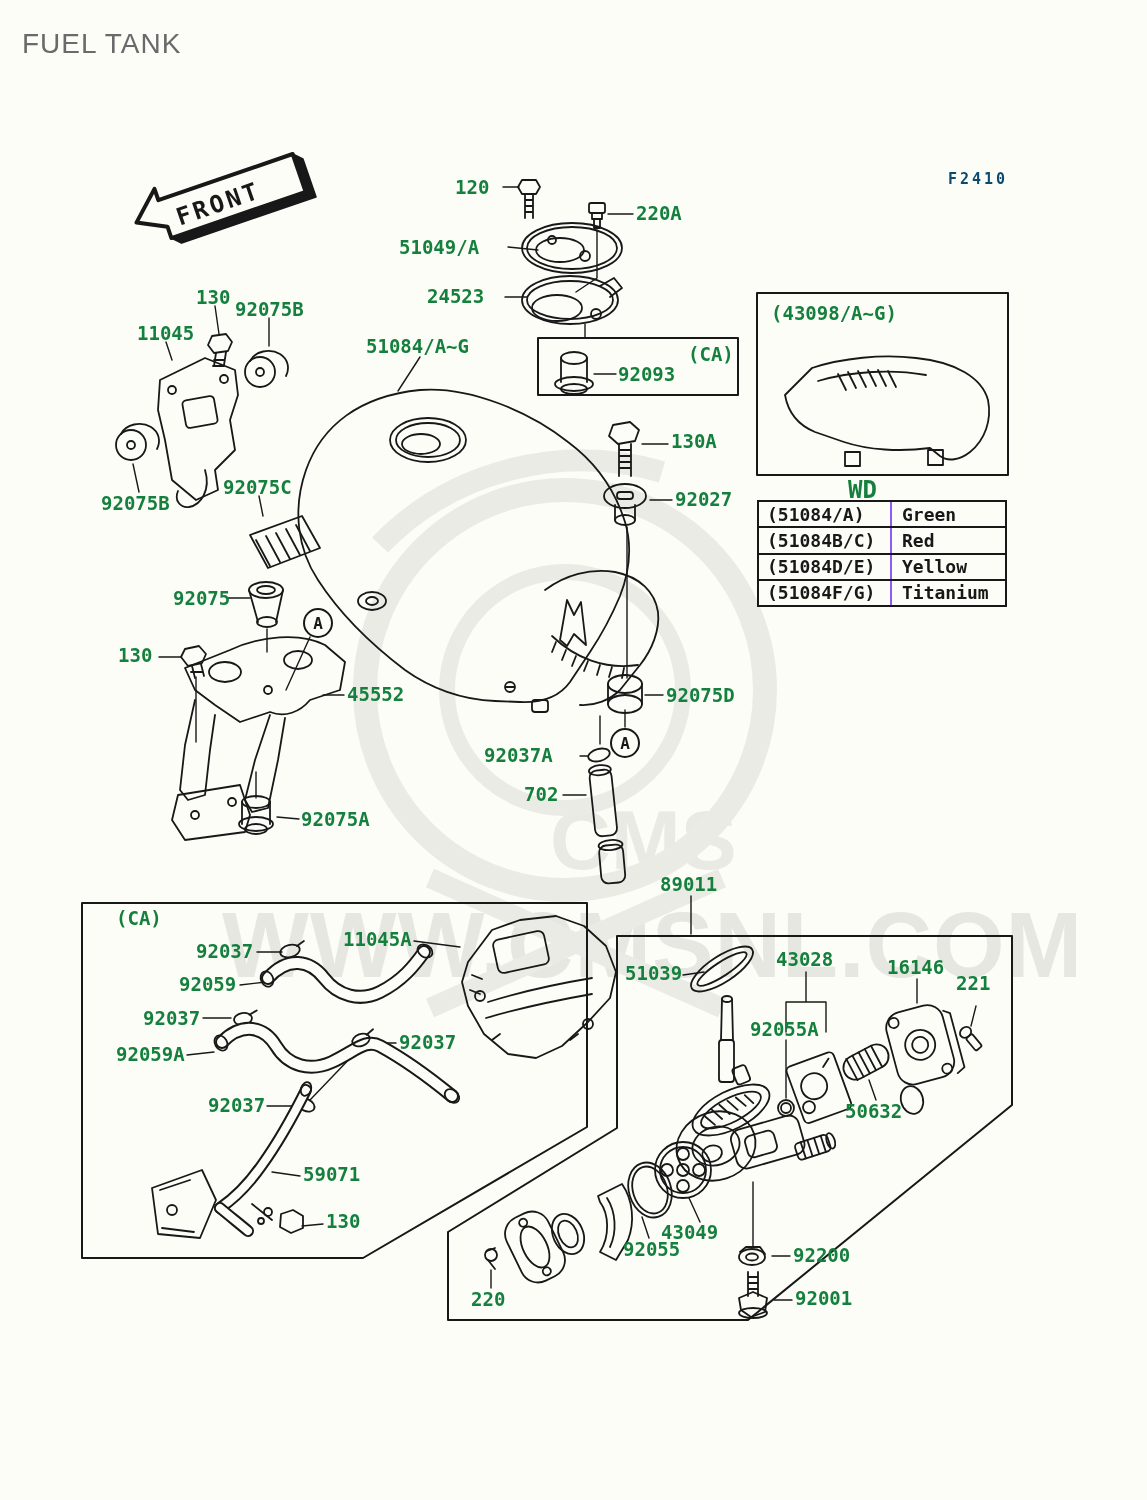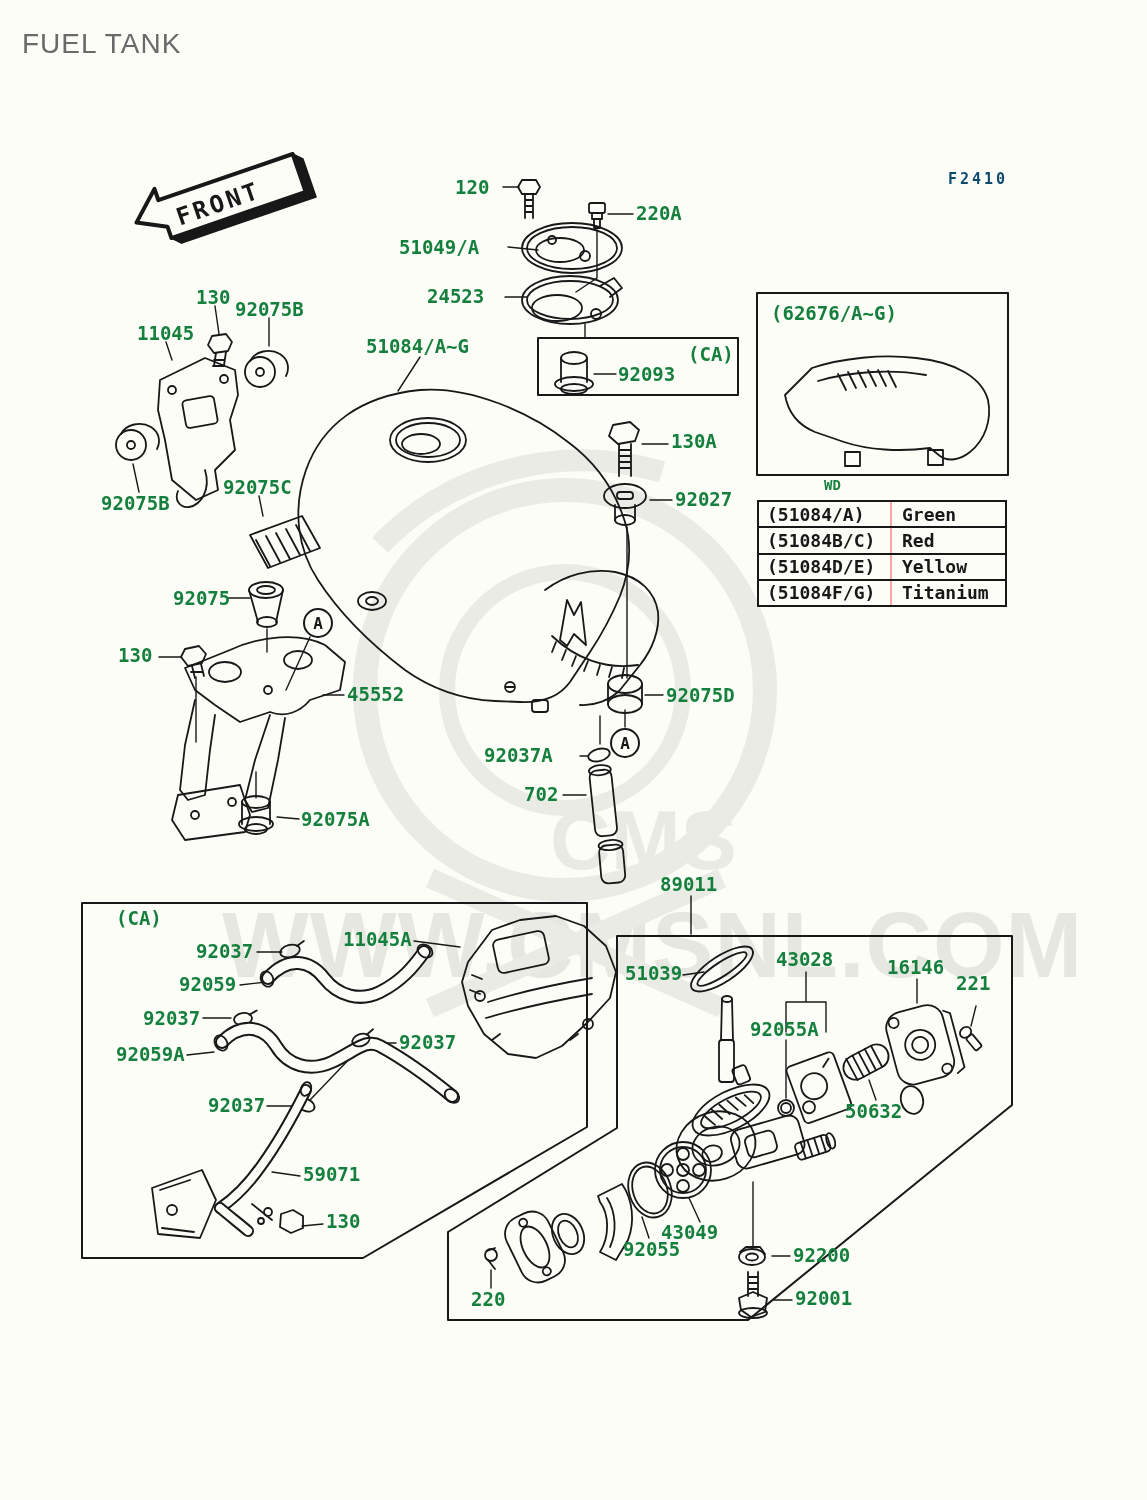--- a/index.html
+++ b/index.html
@@ -11,21 +11,21 @@
          letter-spacing:3px;color:#0c4a6e;z-index:4;}
   .co{position:absolute;font:bold 19px/1.15 "DejaVu Sans Mono",monospace;color:#15803d;
       white-space:nowrap;z-index:4;}
   .amark{position:absolute;width:26px;height:26px;border:2px solid #181818;border-radius:50%;
       display:flex;align-items:center;justify-content:center;
       font:bold 16px "DejaVu Sans Mono",monospace;color:#181818;z-index:4;}
   .ctable{position:absolute;left:757px;top:500px;width:250px;height:107px;
       border:2px solid #181818;box-sizing:border-box;display:flex;flex-direction:column;z-index:4;background:transparent;}
   .ctable .row{flex:1;display:flex;border-bottom:2px solid #181818;}
   .ctable .row:last-child{border-bottom:none;}
-  .ctable .cell-part{width:133px;border-right:2px solid #fca5a5;display:flex;align-items:center;
+  .ctable .cell-part{width:133px;border-right:2px solid #8b5cf6;display:flex;align-items:center;
       padding-left:8px;font:bold 18px "DejaVu Sans Mono",monospace;color:#181818;box-sizing:border-box;}
   .ctable .cell-color{flex:1;display:flex;align-items:center;padding-left:10px;
       font:bold 18px "DejaVu Sans Mono",monospace;color:#181818;}
   .wm-url{position:absolute;left:222px;top:893px;font:bold 92px "Liberation Sans",sans-serif;
       color:#e7e7e2;letter-spacing:1px;white-space:nowrap;z-index:1;}
   .wm-cms{position:absolute;left:550px;top:792px;font:bold 84px "Liberation Sans",sans-serif;
       color:#eaeae5;z-index:1;}
   .footer{position:absolute;left:0;top:1418px;width:100%;text-align:center;
       font:43px "Liberation Sans",sans-serif;color:#cc1111;z-index:4;}
   svg.art{position:absolute;left:0;top:0;z-index:2;}
@@ -335,22 +335,22 @@
         <circle cx="480" cy="996" r="5"></circle>
           <circle cx="588" cy="1024" r="5"></circle>
         <path d="M472,975 l10,4 M470,990 l10,4 M492,1040 l8,-6 M570,1040 l8,-6"></path>
       </g>
     </g>
   </svg>
 
   <div class="title">FUEL TANK</div>
   <div class="figcode">F2410</div>
 
-  <div class="co" style="left:771px;top:303px">(62676/A~G)</div>
-  <div class="co" style="left:824px;top:477px;font-size:14px">WD</div>
+  <div class="co" style="left:771px;top:303px">(43098/A~G)</div>
+  <div class="co" style="left:848px;top:477px;font-size:24px">WD</div>
   <div class="co" style="left:688px;top:344px">(CA)</div>
   <div class="co" style="left:116px;top:908px">(CA)</div>
 
   <div class="ctable">
     <div class="row">
         <div class="cell-part">(51084/A)</div>
         <div class="cell-color">Green</div>
       </div>
     <div class="row">
         <div class="cell-part">(51084B/C)</div>

